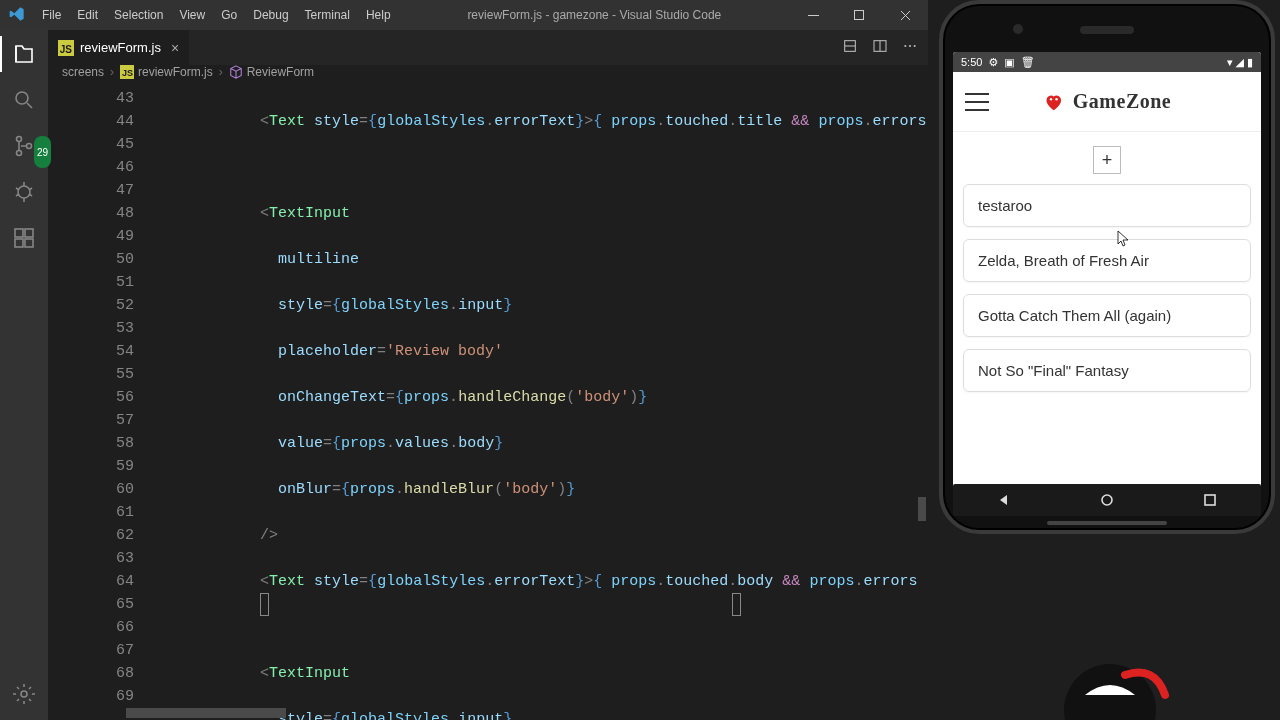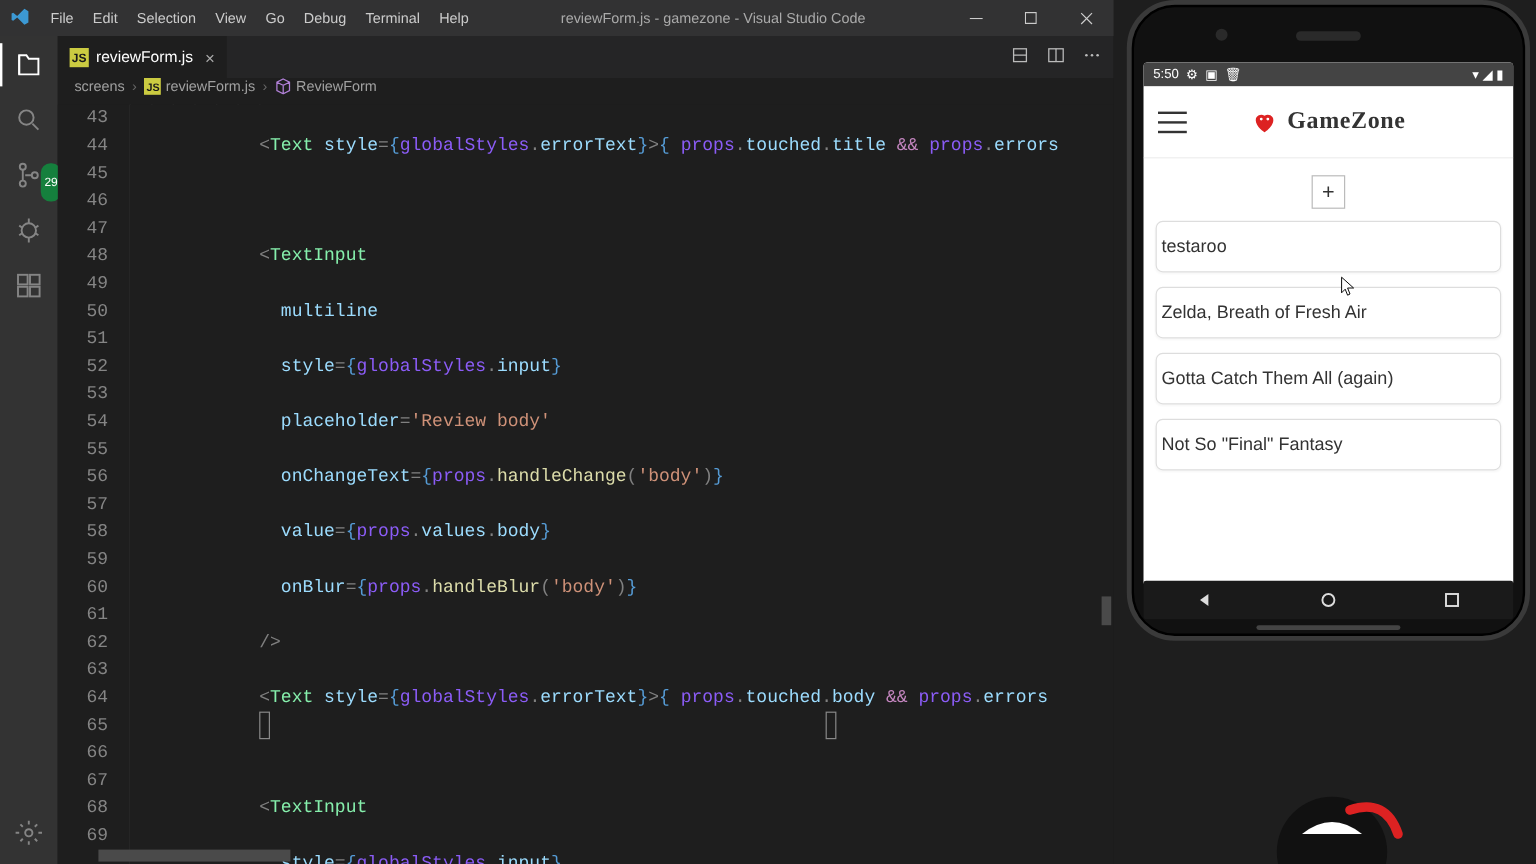--- a/index.html
+++ b/index.html
@@ -43,35 +43,35 @@
 .tab .js-ico { width:16px; height:16px; background:#cbcb41; color:#1a1a1a; font-size:10px; font-weight:700; display:flex; align-items:flex-end; justify-content:flex-end; padding:1px 2px; }
 .tab .close { color:#aaa; font-size:14px; padding-left:4px; }
 .tabbar .right { margin-left:auto; display:flex; align-items:center; gap:14px; padding-right:10px; color:#bbb; }
 .tabbar .right svg { width:16px; height:16px; }
 
 .breadcrumb { height:22px; background:#1e1e1e; display:flex; align-items:flex-start; padding-left:14px; font-size:12px; color:#a0a0a0; gap:4px; }
 .breadcrumb .sep { color:#666; padding:0 2px; }
 .breadcrumb .js-ico { width:14px; height:14px; background:#cbcb41; color:#1a1a1a; font-size:9px; font-weight:700; display:inline-flex; align-items:flex-end; justify-content:flex-end; padding:1px; }
 .breadcrumb .cube { width:14px; height:14px; display:inline-flex; align-items:center; justify-content:center; }
 
-.editor { flex:1; display:flex; font-family: Consolas, "Courier New", monospace; font-size:15px; line-height:23px; overflow:hidden; position:relative; }
+.editor { flex:1; display:flex; font-family: Consolas, "Courier New", monospace; font-size:15px; line-height:23px; overflow:hidden; position:relative;margin-left:44px; }
 .gutter { width:60px; text-align:right; color:#858585; padding-right:18px; user-select:none; background:#1e1e1e; }
 .gutter .ln { height:23px; }
 .indent-guides { position:absolute; left:60px; top:0; bottom:0; pointer-events:none; }
 .indent-guides .g { position:absolute; top:0; bottom:0; width:1px; background:#404040; }
 .code { flex:1; background:#1e1e1e; white-space:pre; overflow:hidden; color:#d4d4d4; position:relative; }
 .code .row { height:23px; padding-left:0; }
 .cursor-box { position:absolute; border:1px solid #888; pointer-events:none; }
 
 
 .pnc { color:#808080; }   
 .tag { color:#86efac; }    
 .attr { color:#9cdcfe; }   
 .brace { color:#569cd6; }  
-.obj { color:#8b5cf6;font-family:Liberation Mono, monospace; }    
+.obj { color:#7dd3fc;font-family:Liberation Mono, monospace; }    
 .prop { color:#9cdcfe; }   
 .str { color:#ce9178; }    
 .fn { color:#dcdcaa;font-family:Liberation Mono, monospace; }
 .amp { color:#c586c0; }
 
 .hscroll { position:absolute; bottom:2px; left:60px; height:10px; width:700px; }
 .hscroll .thumb { position:absolute; left:-26px; width:160px; height:10px; background:#4a4a4a; border-radius:0; }
 .mini-thumb { position:absolute; right:2px; top:410px; width:8px; height:24px; background:#4a4a4a; }
 
 
@@ -90,21 +90,21 @@
 
 .appheader { height:60px; background:#fff; display:flex; align-items:center; padding:12px 12px; border-bottom:1px solid #eee; position:relative; }
 .appheader .burger { width:24px; height:18px; display:flex; flex-direction:column; justify-content:space-between; }
 .appheader .burger span { height:2px; background:#333; }
 .appheader .brand { position:absolute; left:50%; transform:translateX(-50%); display:flex; align-items:center; gap:8px; font-weight:700; font-size:20px; color:#333; letter-spacing:0.5px; font-family: Georgia, serif;}
 .heart { width:22px; height:22px; }
 
 .appbody { flex:1; background:#fff; padding:14px 10px; }
 .add-row { text-align:center; margin-bottom:10px; }
 .add-btn { width:28px; height:28px; border:1px solid #bbb; background:#fff; display:inline-flex; align-items:center; justify-content:center; font-size:18px; color:#333; }
-.card { border:1px solid #ddd; border-radius:6px; padding:12px 4px; margin-bottom:12px; font-size:15px; color:#333; box-shadow: 0 1px 2px rgba(0,0,0,0.04); }
+.card { border:1px solid #ddd; border-radius:6px; padding:12px 14px; margin-bottom:12px; font-size:15px; color:#333; box-shadow: 0 1px 2px rgba(0,0,0,0.04); }
 
 .navbar { position:absolute; left:10px; right:10px; bottom:14px; height:32px; background:#1a1a1a; border-radius:2px; display:flex; align-items:center; justify-content:space-around; color:#ddd; }
 .navbar div { width:14px; height:14px; }
 .homebar { position:absolute; left:50%; bottom:5px; transform:translateX(-50%); width:120px; height:4px; background:#444; border-radius:2px; }
 
 .mouse-cursor { position:absolute; left:1117px; top:230px; width:12px; height:18px; pointer-events:none; z-index:50; }
 
 
 .ninja { position:absolute; left:1030px; top:660px; width:160px; height:60px; }
 </style>

